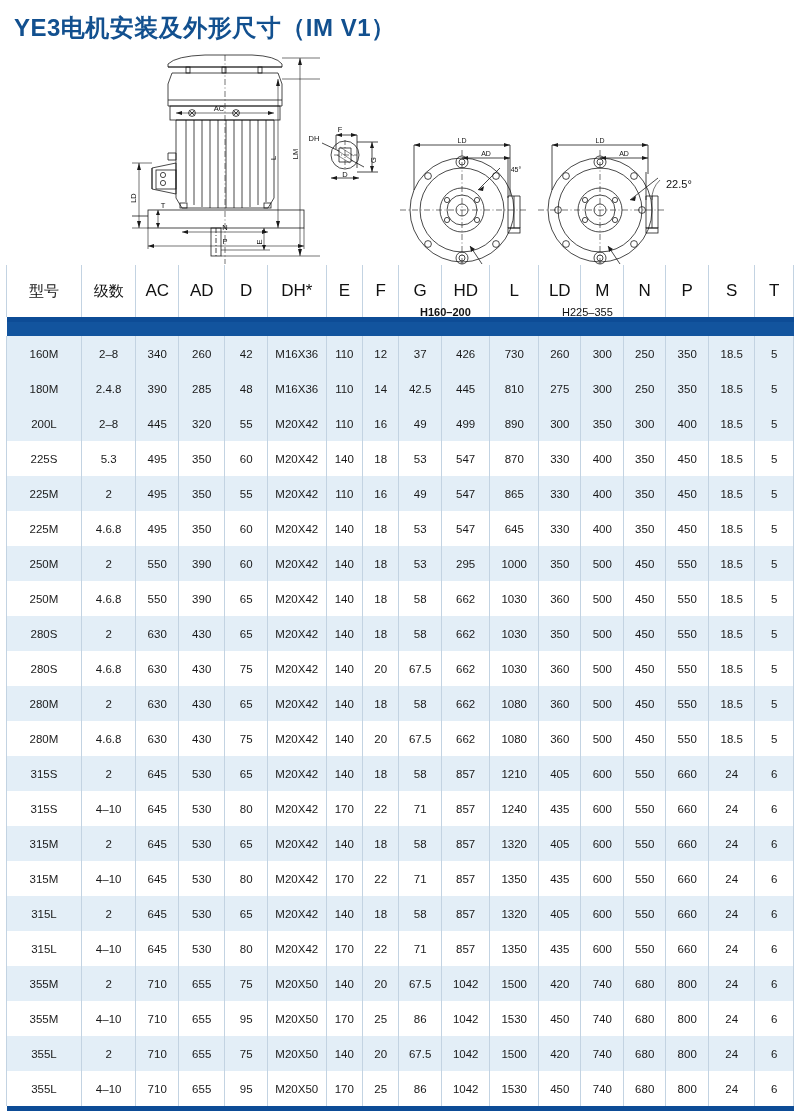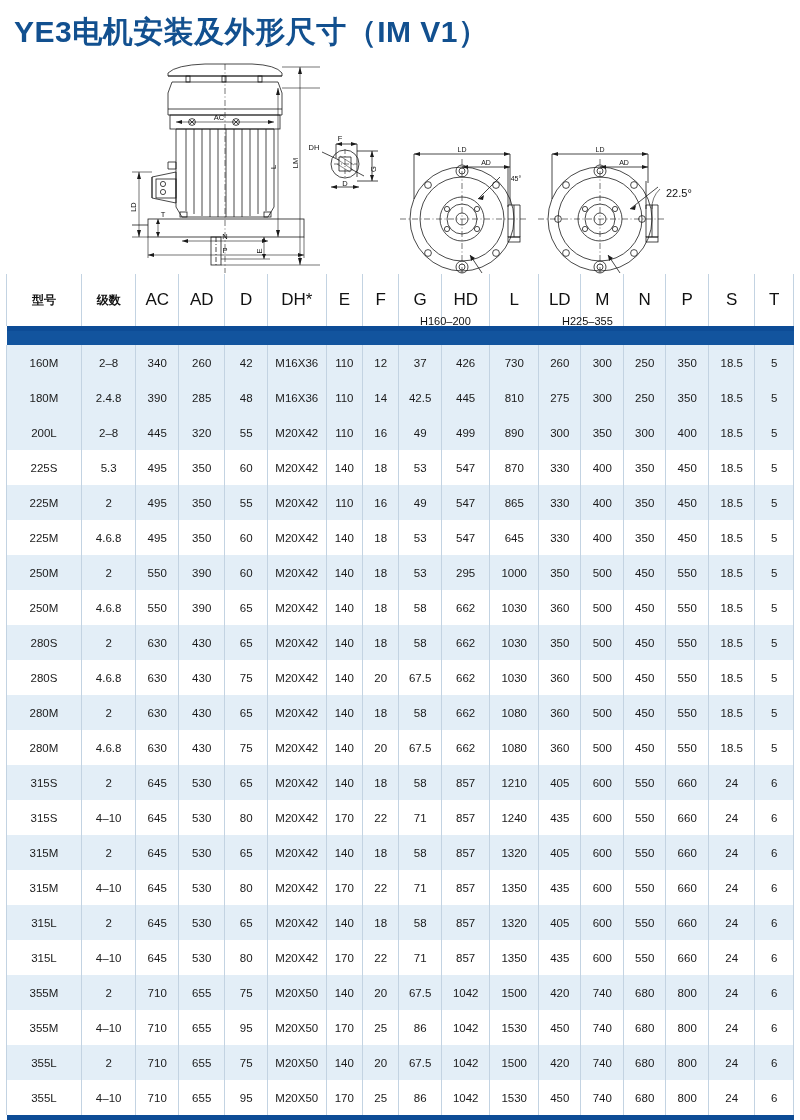--- a/index.html
+++ b/index.html
@@ -11,21 +11,21 @@
     width: 800px;
     height: 1120px;
     font-family: "Liberation Sans", "DejaVu Sans", sans-serif;
     color: #222;
     overflow: hidden;
     position: relative;
   }
 
   
   .page-title {
-    font-size: 30px;
+    font-size: 24px;
     font-weight: bold;
     color: #12508f;
     letter-spacing: 0.5px;
     padding: 12px 0 6px 14px;
     white-space: nowrap;
   }
 
   
   .drawing-area {
     position: relative;
@@ -33,21 +33,21 @@
     width: 800px;
   }
   .drawing-area svg { display: block; }
   .fig-caption {
     position: absolute;
     font-size: 11px;
     color: #111;
     font-family: "Liberation Sans", sans-serif;
     white-space: nowrap;
   }
-  .cap-left  { left: 420px; top: 256px; }
+  .cap-left  { left: 420px; top: 256px; font-weight: bold; }
   .cap-right { left: 562px; top: 256px; }
 
   
   .spec-table-wrap { padding: 0 6px; }
   table.spec {
     border-collapse: collapse;
     width: 788px;
     table-layout: fixed;
     font-size: 11px;
   }
@@ -62,22 +62,22 @@
   }
   table.spec tr.header-row th {
     font-size: 17px;
     height: 52px;
     background: #ffffff;
     color: #111;
     border-top: none;
     border-bottom: none;
   }
   table.spec tr.header-row th.cn {
-    font-size: 12px;
-    font-weight: bold;
+    font-size: 15px;
+    font-weight: normal;
     margin-left: 20px;
   }
   tr.rule-top td {
     height: 5px;
     background: #0d4c96;
     border: none;
     padding: 0;
   }
   tr.rule-thick td {
     height: 14px;

